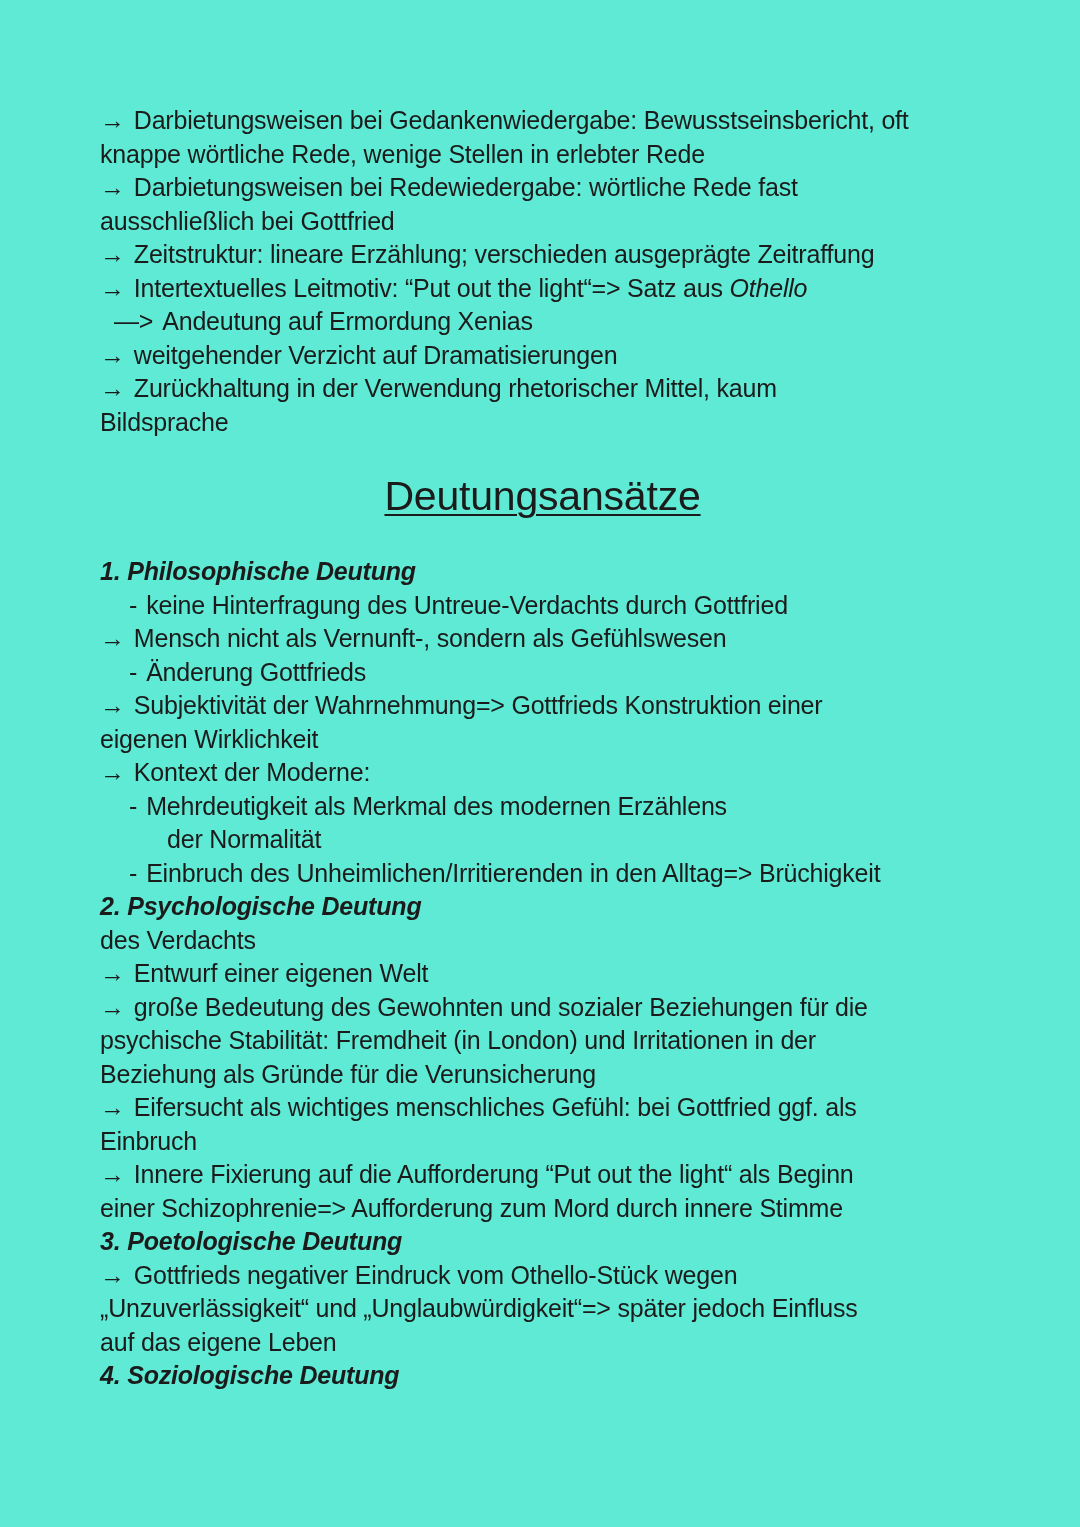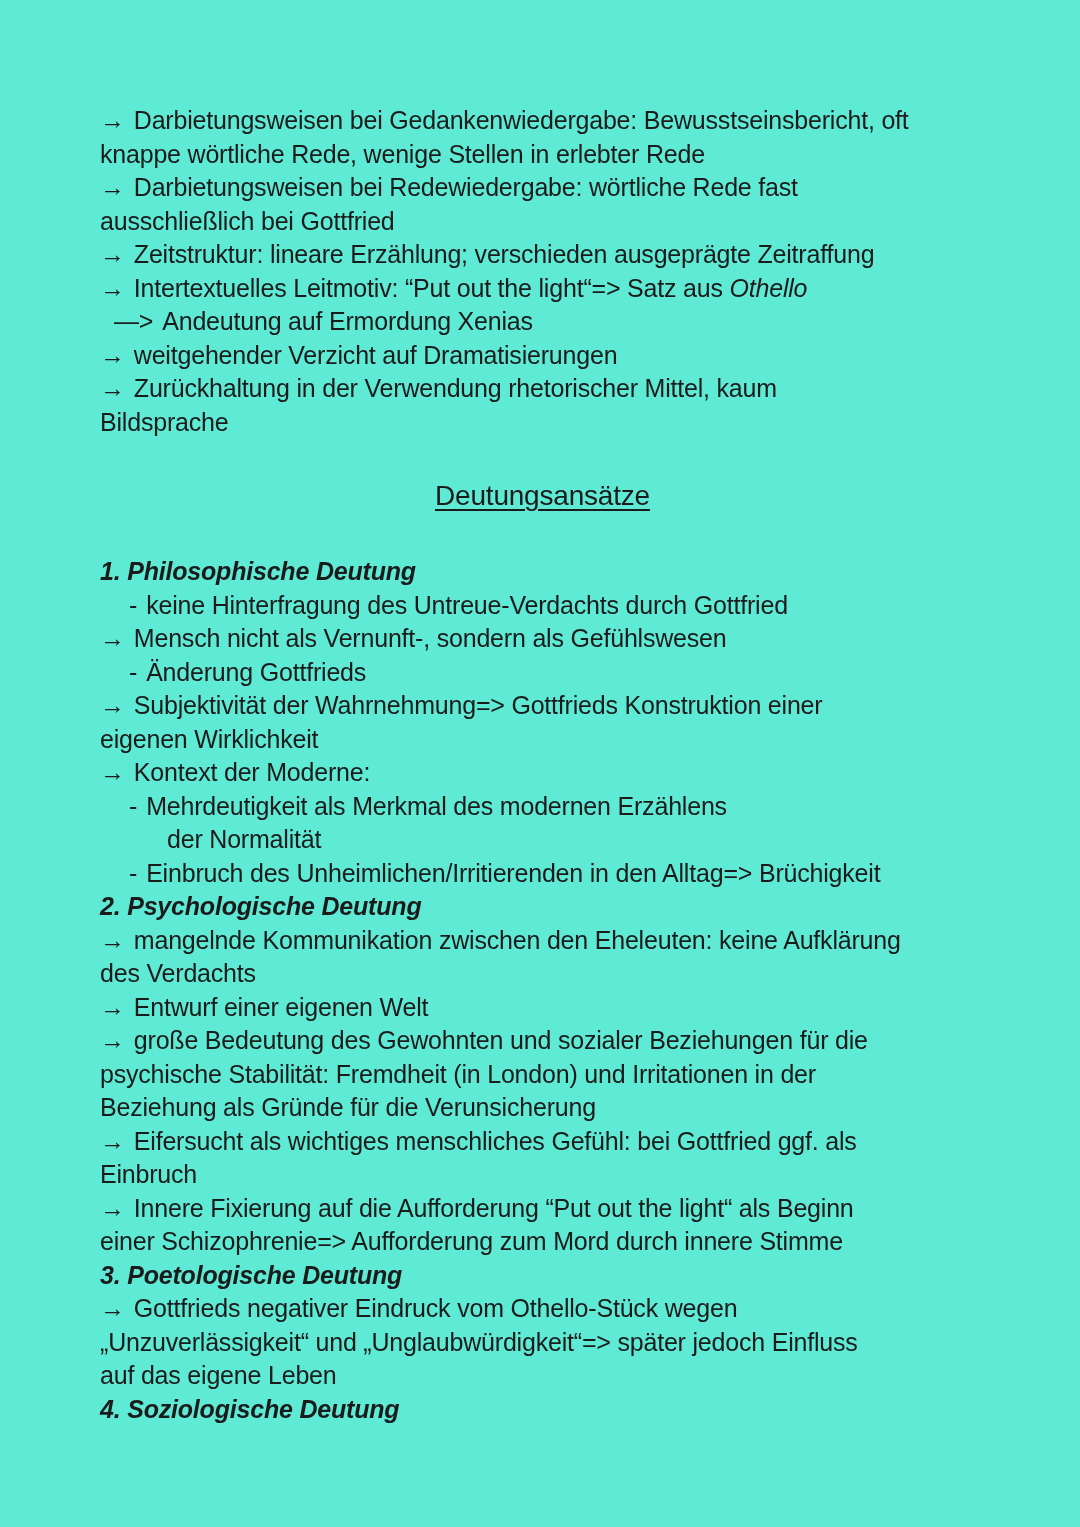--- a/index.html
+++ b/index.html
@@ -34,21 +34,21 @@
   .ind3 { padding-left: 67px; }
   .section-title {
     font-weight: bold;
     font-style: italic;
   }
   .italic { font-style: italic; margin-top: 28px; }
   .bullet { margin-right: 9px; }
   .spacer-a { height: 36px; }
   .spacer-b { height: 38px; }
   .heading-line {
-    font-size: 28px;
+    font-size: 41px;
     line-height: 42px;
     text-align: center;
     letter-spacing: -0.2px;
   }
   .heading-line span {
     text-decoration: underline;
     text-underline-offset: 4px;
     text-decoration-thickness: 2px;
   }
 </style>
@@ -79,21 +79,20 @@
         <div class="line ind2"><span class="bullet">-</span><span>keine Hinterfragung des Untreue-Verdachts durch Gottfried</span></div>
         <div class="line ind0"><span class="bullet">→</span><span>Mensch nicht als Vernunft-, sondern als Gefühlswesen</span></div>
         <div class="line ind2"><span class="bullet">-</span><span>Änderung Gottfrieds</span></div>
         <div class="line ind0"><span class="bullet">→</span><span>Subjektivität der Wahrnehmung=&gt; Gottfrieds Konstruktion einer</span></div>
         <div class="line ind0"><span>eigenen Wirklichkeit</span></div>
         <div class="line ind0"><span class="bullet">→</span><span>Kontext der Moderne:</span></div>
         <div class="line ind2"><span class="bullet">-</span><span>Mehrdeutigkeit als Merkmal des modernen Erzählens</span></div>
         <div class="line ind3"><span>der Normalität</span></div>
         <div class="line ind2"><span class="bullet">-</span><span>Einbruch des Unheimlichen/Irritierenden in den Alltag=&gt; Brüchigkeit</span></div>
         <div class="line ind0 section-title"><span>2. Psychologische Deutung</span></div>
-        <div class="line ind0"><span class="bullet">→</span><span>mangelnde Kommunikation zwischen den Eheleuten: keine Aufklärung</span></div>
         <div class="line ind0"><span>des Verdachts</span></div>
         <div class="line ind0"><span class="bullet">→</span><span>Entwurf einer eigenen Welt</span></div>
         <div class="line ind0"><span class="bullet">→</span><span>große Bedeutung des Gewohnten und sozialer Beziehungen für die</span></div>
         <div class="line ind0"><span>psychische Stabilität: Fremdheit (in London) und Irritationen in der</span></div>
         <div class="line ind0"><span>Beziehung als Gründe für die Verunsicherung</span></div>
         <div class="line ind0"><span class="bullet">→</span><span>Eifersucht als wichtiges menschliches Gefühl: bei Gottfried ggf. als</span></div>
         <div class="line ind0"><span>Einbruch</span></div>
         <div class="line ind0"><span class="bullet">→</span><span>Innere Fixierung auf die Aufforderung “Put out the light“ als Beginn</span></div>
         <div class="line ind0"><span>einer Schizophrenie=&gt; Aufforderung zum Mord durch innere Stimme</span></div>
         <div class="line ind0 section-title"><span>3. Poetologische Deutung</span></div>

